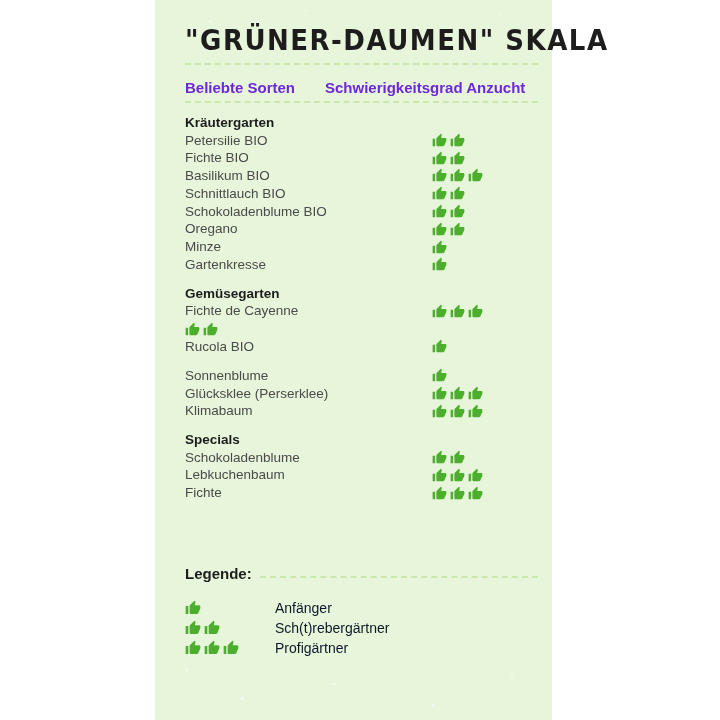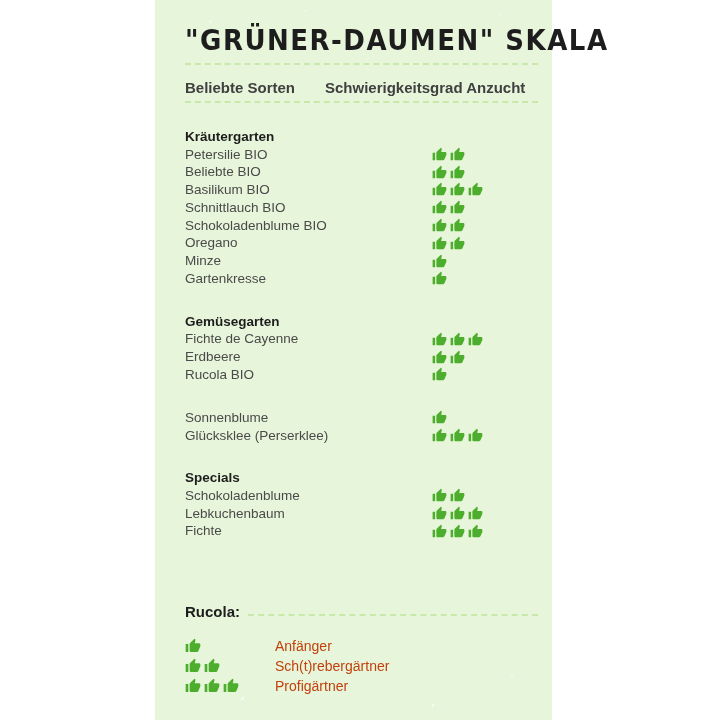--- a/index.html
+++ b/index.html
@@ -31,36 +31,36 @@
   .content{position:relative;padding:0 14px 0 30px;}
   .title{
     margin-top:24px;font-size:26px;line-height:32px;font-weight:bold;
     letter-spacing:1.5px;color:#1d1d1d;
     font-family:"DejaVu Sans","Liberation Sans",sans-serif;
     transform:scaleY(1.06);transform-origin:left top;white-space:nowrap;
   }
   .dash{border:0;border-top:2px dashed #c9e9ab;margin:0;}
   .dash.under-title{margin-top:7px;}
   .dash.under-headers{margin-top:4px;}
-  .col-headers{display:flex;margin-top:13px;font-size:15px;font-weight:bold;color:#404040;line-height:19px;}
+  .col-headers{display:flex;margin-top:13px;font-size:15px;font-weight:bold;color:#6d28d9;line-height:19px;}
   .col-headers .left{width:140px;flex:0 0 140px;}
-  .section{margin-top:25px;}
+  .section{margin-top:11px;}
   .section-name{font-size:13.5px;font-weight:bold;color:#1d1d1d;line-height:17.5px;}
   .row{display:flex;align-items:center;height:17.8px;position:relative;gap:32px;}
   .row .label{flex:0 0 215px;font-size:13.5px;color:#4a4a4a;line-height:17.8px;white-space:nowrap;}
   .thumbs{display:inline-flex;gap:3px;align-items:center;}
   .thumbs svg{display:block;}
   .legend{margin-top:62px;}
   .legend-head{display:flex;align-items:center;}
   .legend-title{font-size:15px;font-weight:bold;color:#1d1d1d;line-height:19px;flex:0 0 auto;}
   .legend-line{flex:1 1 auto;border-top:2px dashed #c9e9ab;margin-left:8px;margin-top:6px;}
   .legend-rows{margin-top:15px;}
   .legend-row{display:flex;align-items:center;height:20px;}
   .legend-row .thumbs{flex:0 0 90px;}
-  .legend-row .legend-label{font-size:14px;color:#c2410c;line-height:20px;}
+  .legend-row .legend-label{font-size:14px;color:#0f172a;line-height:20px;}
 </style>
 </head>
 <body>
 
 <div class="card">
   <div class="content">
 
     <div class="title">"GRÜNER-DAUMEN" SKALA</div>
     <hr class="dash under-title">
 
@@ -78,21 +78,21 @@
             <span class="thumbs">
               <svg width="15" height="15" viewBox="0 0 24 24">
                 <path fill="#4cae2c" d="M1 21h4V9H1v12zm22-11c0-1.1-.9-2-2-2h-6.31l.95-4.57.03-.32c0-.41-.17-.79-.44-1.06L14.17 1 7.59 7.59C7.22 7.95 7 8.45 7 9v10c0 1.1.9 2 2 2h9c.83 0 1.54-.5 1.84-1.22l3.02-7.05c.09-.23.14-.47.14-.73v-2z"></path>
               </svg>
               <svg width="15" height="15" viewBox="0 0 24 24">
                 <path fill="#4cae2c" d="M1 21h4V9H1v12zm22-11c0-1.1-.9-2-2-2h-6.31l.95-4.57.03-.32c0-.41-.17-.79-.44-1.06L14.17 1 7.59 7.59C7.22 7.95 7 8.45 7 9v10c0 1.1.9 2 2 2h9c.83 0 1.54-.5 1.84-1.22l3.02-7.05c.09-.23.14-.47.14-.73v-2z"></path>
               </svg>
             </span>
           </div>
           <div class="row">
-            <span class="label">Beliebte BIO</span>
+            <span class="label">Fichte BIO</span>
             <span class="thumbs">
               <svg width="15" height="15" viewBox="0 0 24 24">
                 <path fill="#4cae2c" d="M1 21h4V9H1v12zm22-11c0-1.1-.9-2-2-2h-6.31l.95-4.57.03-.32c0-.41-.17-.79-.44-1.06L14.17 1 7.59 7.59C7.22 7.95 7 8.45 7 9v10c0 1.1.9 2 2 2h9c.83 0 1.54-.5 1.84-1.22l3.02-7.05c.09-.23.14-.47.14-.73v-2z"></path>
               </svg>
               <svg width="15" height="15" viewBox="0 0 24 24">
                 <path fill="#4cae2c" d="M1 21h4V9H1v12zm22-11c0-1.1-.9-2-2-2h-6.31l.95-4.57.03-.32c0-.41-.17-.79-.44-1.06L14.17 1 7.59 7.59C7.22 7.95 7 8.45 7 9v10c0 1.1.9 2 2 2h9c.83 0 1.54-.5 1.84-1.22l3.02-7.05c.09-.23.14-.47.14-.73v-2z"></path>
               </svg>
             </span>
           </div>
           <div class="row">
@@ -169,21 +169,20 @@
               </svg>
               <svg width="15" height="15" viewBox="0 0 24 24">
                 <path fill="#4cae2c" d="M1 21h4V9H1v12zm22-11c0-1.1-.9-2-2-2h-6.31l.95-4.57.03-.32c0-.41-.17-.79-.44-1.06L14.17 1 7.59 7.59C7.22 7.95 7 8.45 7 9v10c0 1.1.9 2 2 2h9c.83 0 1.54-.5 1.84-1.22l3.02-7.05c.09-.23.14-.47.14-.73v-2z"></path>
               </svg>
               <svg width="15" height="15" viewBox="0 0 24 24">
                 <path fill="#4cae2c" d="M1 21h4V9H1v12zm22-11c0-1.1-.9-2-2-2h-6.31l.95-4.57.03-.32c0-.41-.17-.79-.44-1.06L14.17 1 7.59 7.59C7.22 7.95 7 8.45 7 9v10c0 1.1.9 2 2 2h9c.83 0 1.54-.5 1.84-1.22l3.02-7.05c.09-.23.14-.47.14-.73v-2z"></path>
               </svg>
             </span>
           </div>
           <div class="row">
-            <span class="label">Erdbeere</span>
             <span class="thumbs">
               <svg width="15" height="15" viewBox="0 0 24 24">
                 <path fill="#4cae2c" d="M1 21h4V9H1v12zm22-11c0-1.1-.9-2-2-2h-6.31l.95-4.57.03-.32c0-.41-.17-.79-.44-1.06L14.17 1 7.59 7.59C7.22 7.95 7 8.45 7 9v10c0 1.1.9 2 2 2h9c.83 0 1.54-.5 1.84-1.22l3.02-7.05c.09-.23.14-.47.14-.73v-2z"></path>
               </svg>
               <svg width="15" height="15" viewBox="0 0 24 24">
                 <path fill="#4cae2c" d="M1 21h4V9H1v12zm22-11c0-1.1-.9-2-2-2h-6.31l.95-4.57.03-.32c0-.41-.17-.79-.44-1.06L14.17 1 7.59 7.59C7.22 7.95 7 8.45 7 9v10c0 1.1.9 2 2 2h9c.83 0 1.54-.5 1.84-1.22l3.02-7.05c.09-.23.14-.47.14-.73v-2z"></path>
               </svg>
             </span>
           </div>
           <div class="row">
@@ -199,20 +198,34 @@
           <div class="row">
             <span class="label">Sonnenblume</span>
             <span class="thumbs">
               <svg width="15" height="15" viewBox="0 0 24 24">
                 <path fill="#4cae2c" d="M1 21h4V9H1v12zm22-11c0-1.1-.9-2-2-2h-6.31l.95-4.57.03-.32c0-.41-.17-.79-.44-1.06L14.17 1 7.59 7.59C7.22 7.95 7 8.45 7 9v10c0 1.1.9 2 2 2h9c.83 0 1.54-.5 1.84-1.22l3.02-7.05c.09-.23.14-.47.14-.73v-2z"></path>
               </svg>
             </span>
           </div>
           <div class="row">
             <span class="label">Glücksklee (Perserklee)</span>
+            <span class="thumbs">
+              <svg width="15" height="15" viewBox="0 0 24 24">
+                <path fill="#4cae2c" d="M1 21h4V9H1v12zm22-11c0-1.1-.9-2-2-2h-6.31l.95-4.57.03-.32c0-.41-.17-.79-.44-1.06L14.17 1 7.59 7.59C7.22 7.95 7 8.45 7 9v10c0 1.1.9 2 2 2h9c.83 0 1.54-.5 1.84-1.22l3.02-7.05c.09-.23.14-.47.14-.73v-2z"></path>
+              </svg>
+              <svg width="15" height="15" viewBox="0 0 24 24">
+                <path fill="#4cae2c" d="M1 21h4V9H1v12zm22-11c0-1.1-.9-2-2-2h-6.31l.95-4.57.03-.32c0-.41-.17-.79-.44-1.06L14.17 1 7.59 7.59C7.22 7.95 7 8.45 7 9v10c0 1.1.9 2 2 2h9c.83 0 1.54-.5 1.84-1.22l3.02-7.05c.09-.23.14-.47.14-.73v-2z"></path>
+              </svg>
+              <svg width="15" height="15" viewBox="0 0 24 24">
+                <path fill="#4cae2c" d="M1 21h4V9H1v12zm22-11c0-1.1-.9-2-2-2h-6.31l.95-4.57.03-.32c0-.41-.17-.79-.44-1.06L14.17 1 7.59 7.59C7.22 7.95 7 8.45 7 9v10c0 1.1.9 2 2 2h9c.83 0 1.54-.5 1.84-1.22l3.02-7.05c.09-.23.14-.47.14-.73v-2z"></path>
+              </svg>
+            </span>
+          </div>
+          <div class="row">
+            <span class="label">Klimabaum</span>
             <span class="thumbs">
               <svg width="15" height="15" viewBox="0 0 24 24">
                 <path fill="#4cae2c" d="M1 21h4V9H1v12zm22-11c0-1.1-.9-2-2-2h-6.31l.95-4.57.03-.32c0-.41-.17-.79-.44-1.06L14.17 1 7.59 7.59C7.22 7.95 7 8.45 7 9v10c0 1.1.9 2 2 2h9c.83 0 1.54-.5 1.84-1.22l3.02-7.05c.09-.23.14-.47.14-.73v-2z"></path>
               </svg>
               <svg width="15" height="15" viewBox="0 0 24 24">
                 <path fill="#4cae2c" d="M1 21h4V9H1v12zm22-11c0-1.1-.9-2-2-2h-6.31l.95-4.57.03-.32c0-.41-.17-.79-.44-1.06L14.17 1 7.59 7.59C7.22 7.95 7 8.45 7 9v10c0 1.1.9 2 2 2h9c.83 0 1.54-.5 1.84-1.22l3.02-7.05c.09-.23.14-.47.14-.73v-2z"></path>
               </svg>
               <svg width="15" height="15" viewBox="0 0 24 24">
                 <path fill="#4cae2c" d="M1 21h4V9H1v12zm22-11c0-1.1-.9-2-2-2h-6.31l.95-4.57.03-.32c0-.41-.17-.79-.44-1.06L14.17 1 7.59 7.59C7.22 7.95 7 8.45 7 9v10c0 1.1.9 2 2 2h9c.83 0 1.54-.5 1.84-1.22l3.02-7.05c.09-.23.14-.47.14-.73v-2z"></path>
               </svg>
@@ -258,21 +271,21 @@
               <svg width="15" height="15" viewBox="0 0 24 24">
                 <path fill="#4cae2c" d="M1 21h4V9H1v12zm22-11c0-1.1-.9-2-2-2h-6.31l.95-4.57.03-.32c0-.41-.17-.79-.44-1.06L14.17 1 7.59 7.59C7.22 7.95 7 8.45 7 9v10c0 1.1.9 2 2 2h9c.83 0 1.54-.5 1.84-1.22l3.02-7.05c.09-.23.14-.47.14-.73v-2z"></path>
               </svg>
             </span>
           </div>
         </div>
       </div>
 
     <div class="legend">
       <div class="legend-head">
-        <span class="legend-title">Rucola:</span>
+        <span class="legend-title">Legende:</span>
         <span class="legend-line"></span>
       </div>
       <div class="legend-rows" id="legend-rows">
           <div class="legend-row">
             <span class="thumbs">
               <svg width="16" height="16" viewBox="0 0 24 24">
                 <path fill="#4cae2c" d="M1 21h4V9H1v12zm22-11c0-1.1-.9-2-2-2h-6.31l.95-4.57.03-.32c0-.41-.17-.79-.44-1.06L14.17 1 7.59 7.59C7.22 7.95 7 8.45 7 9v10c0 1.1.9 2 2 2h9c.83 0 1.54-.5 1.84-1.22l3.02-7.05c.09-.23.14-.47.14-.73v-2z"></path>
               </svg>
             </span>
             <span class="legend-label">Anfänger</span>

